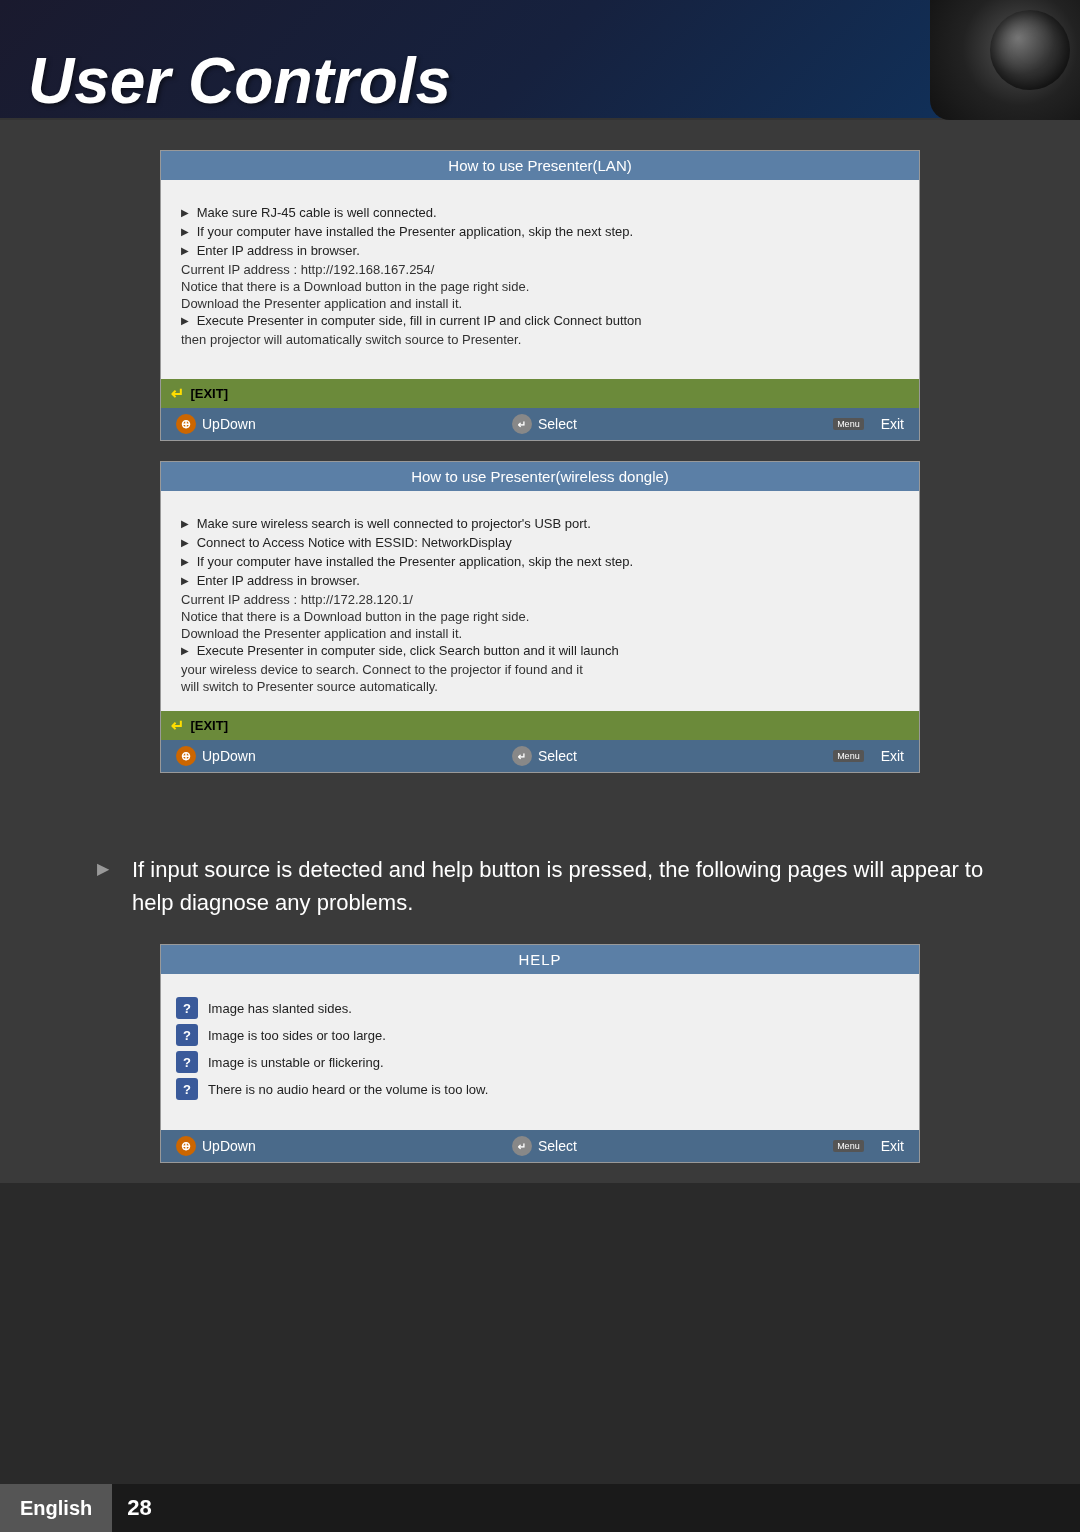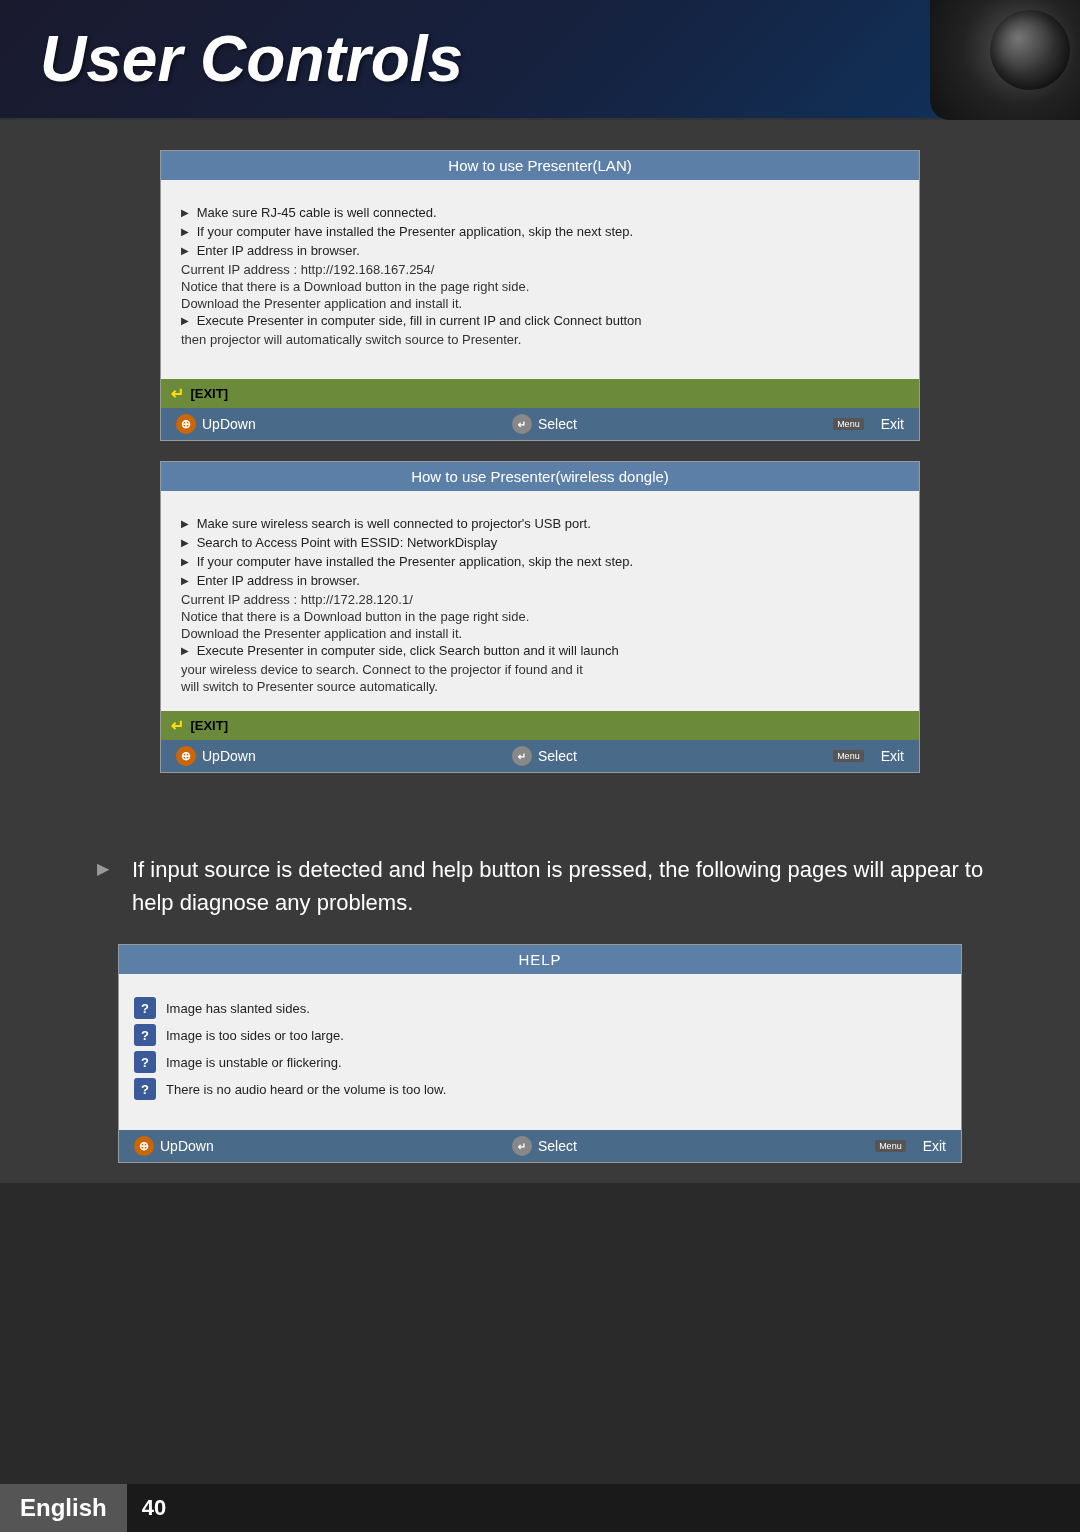--- a/index.html
+++ b/index.html
@@ -11,22 +11,22 @@
       overflow: hidden;
       position: relative;
     }
 
     
     .header {
       background: linear-gradient(135deg, #1a1a2e 0%, #16213e 50%, #0f3460 100%);
       height: 120px;
       position: relative;
       display: flex;
-      align-items: center;
-      padding: 0 40px;
+      align-items: flex-end;
+      padding: 0 28px;
       border-bottom: 2px solid #333;
     }
     .header-title {
       font-size: 64px;
       font-weight: bold;
       font-style: italic;
       color: #ffffff;
       text-shadow: 2px 2px 4px rgba(0,0,0,0.5);
     }
     .header-lens {
@@ -171,21 +171,21 @@
       left: 25px;
       color: #999;
       font-size: 16px;
       top: 4px;
     }
 
     
     .help-panel {
       background: #e8e8e8;
       border: 1px solid #999;
-      width: 844px;
+      width: 760px;
       margin: 0 auto;
     }
     .help-header {
       background: #5b7fa6;
       color: #ffffff;
       text-align: center;
       padding: 6px 10px;
       font-size: 15px;
       letter-spacing: 1px;
     }
@@ -223,21 +223,21 @@
       right: 0;
       height: 48px;
       background: #1a1a1a;
       display: flex;
       align-items: center;
     }
     .footer-lang {
       background: #555;
       color: #ffffff;
       padding: 6px 20px;
-      font-size: 24px;
+      font-size: 20px;
       font-weight: bold;
       height: 100%;
       display: flex;
       align-items: center;
     }
     .footer-num {
       color: #ffffff;
       font-size: 22px;
       font-weight: bold;
       margin-left: 15px;
@@ -308,21 +308,21 @@
       <span>How to use Presenter(wireless dongle)</span>
     </div>
     <div class="panel-body">
       <div class="spacer" style="height:10px"></div>
       <div class="panel-item">
         <span class="arrow">▶</span>
         <span>Make sure wireless search is well connected to projector's USB port.</span>
       </div>
       <div class="panel-item">
         <span class="arrow">▶</span>
-        <span>Search to Access Point with ESSID:    NetworkDisplay</span>
+        <span>Connect to Access Notice with ESSID:    NetworkDisplay</span>
       </div>
       <div class="panel-item">
         <span class="arrow">▶</span>
         <span>If your computer have installed the Presenter application, skip the next step.</span>
       </div>
       <div class="panel-item">
         <span class="arrow">▶</span>
         <span>Enter IP address in browser.</span>
       </div>
       <div class="panel-item-sub">Current IP address :   http://172.28.120.1/</div>
@@ -398,14 +398,14 @@
         <span class="menu-badge">Menu</span>
         <span>Exit</span>
       </div>
     </div>
   </div>
 
 </div>
 
 <div class="footer">
   <div class="footer-lang">English</div>
-  <div class="footer-num">40</div>
+  <div class="footer-num">28</div>
 </div>
 
 </body></html>

